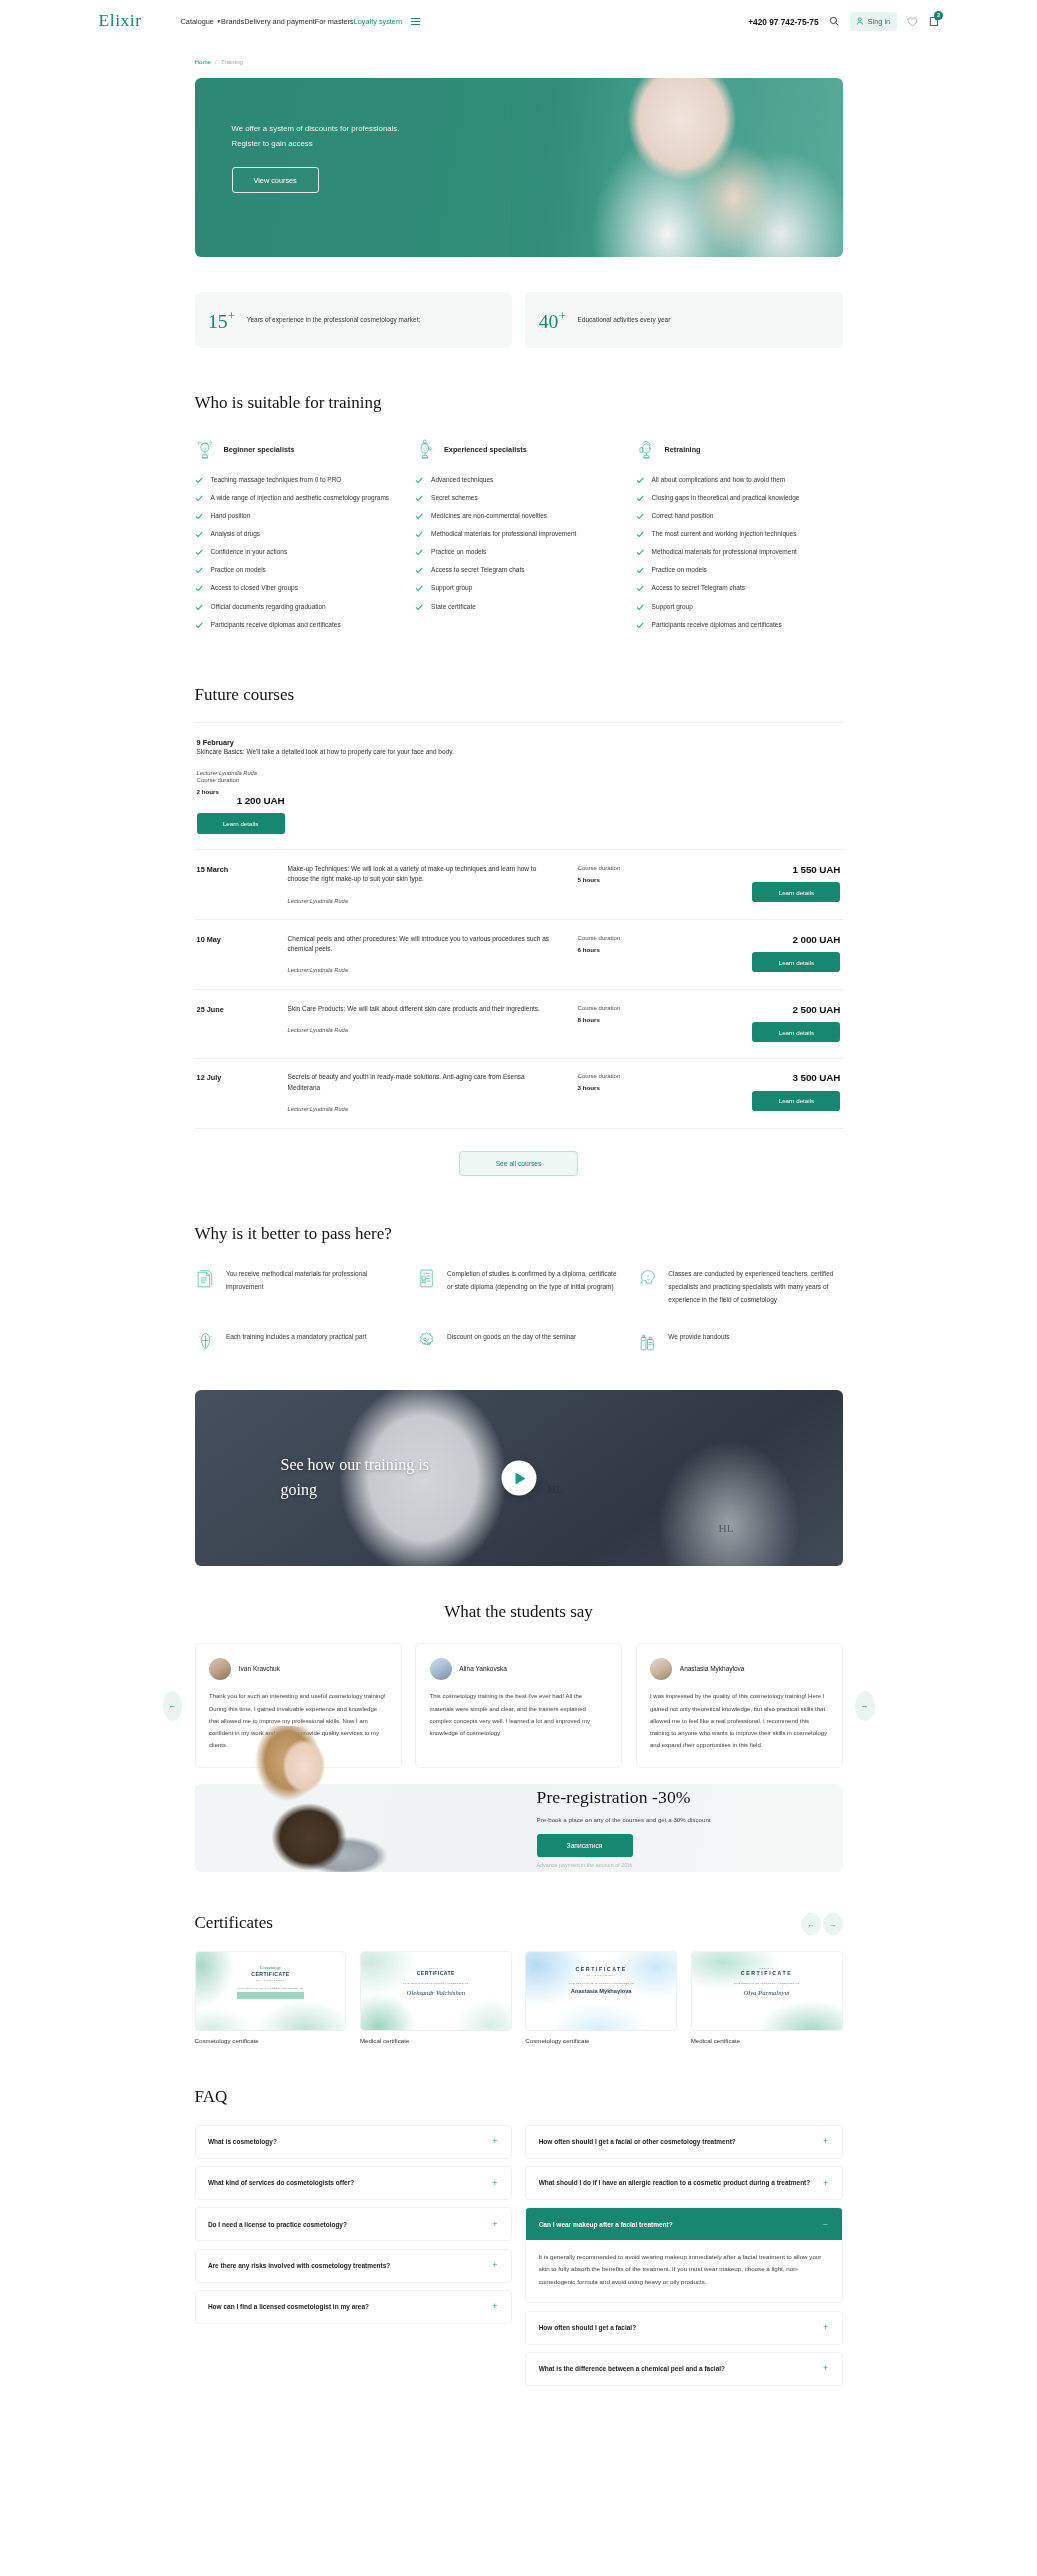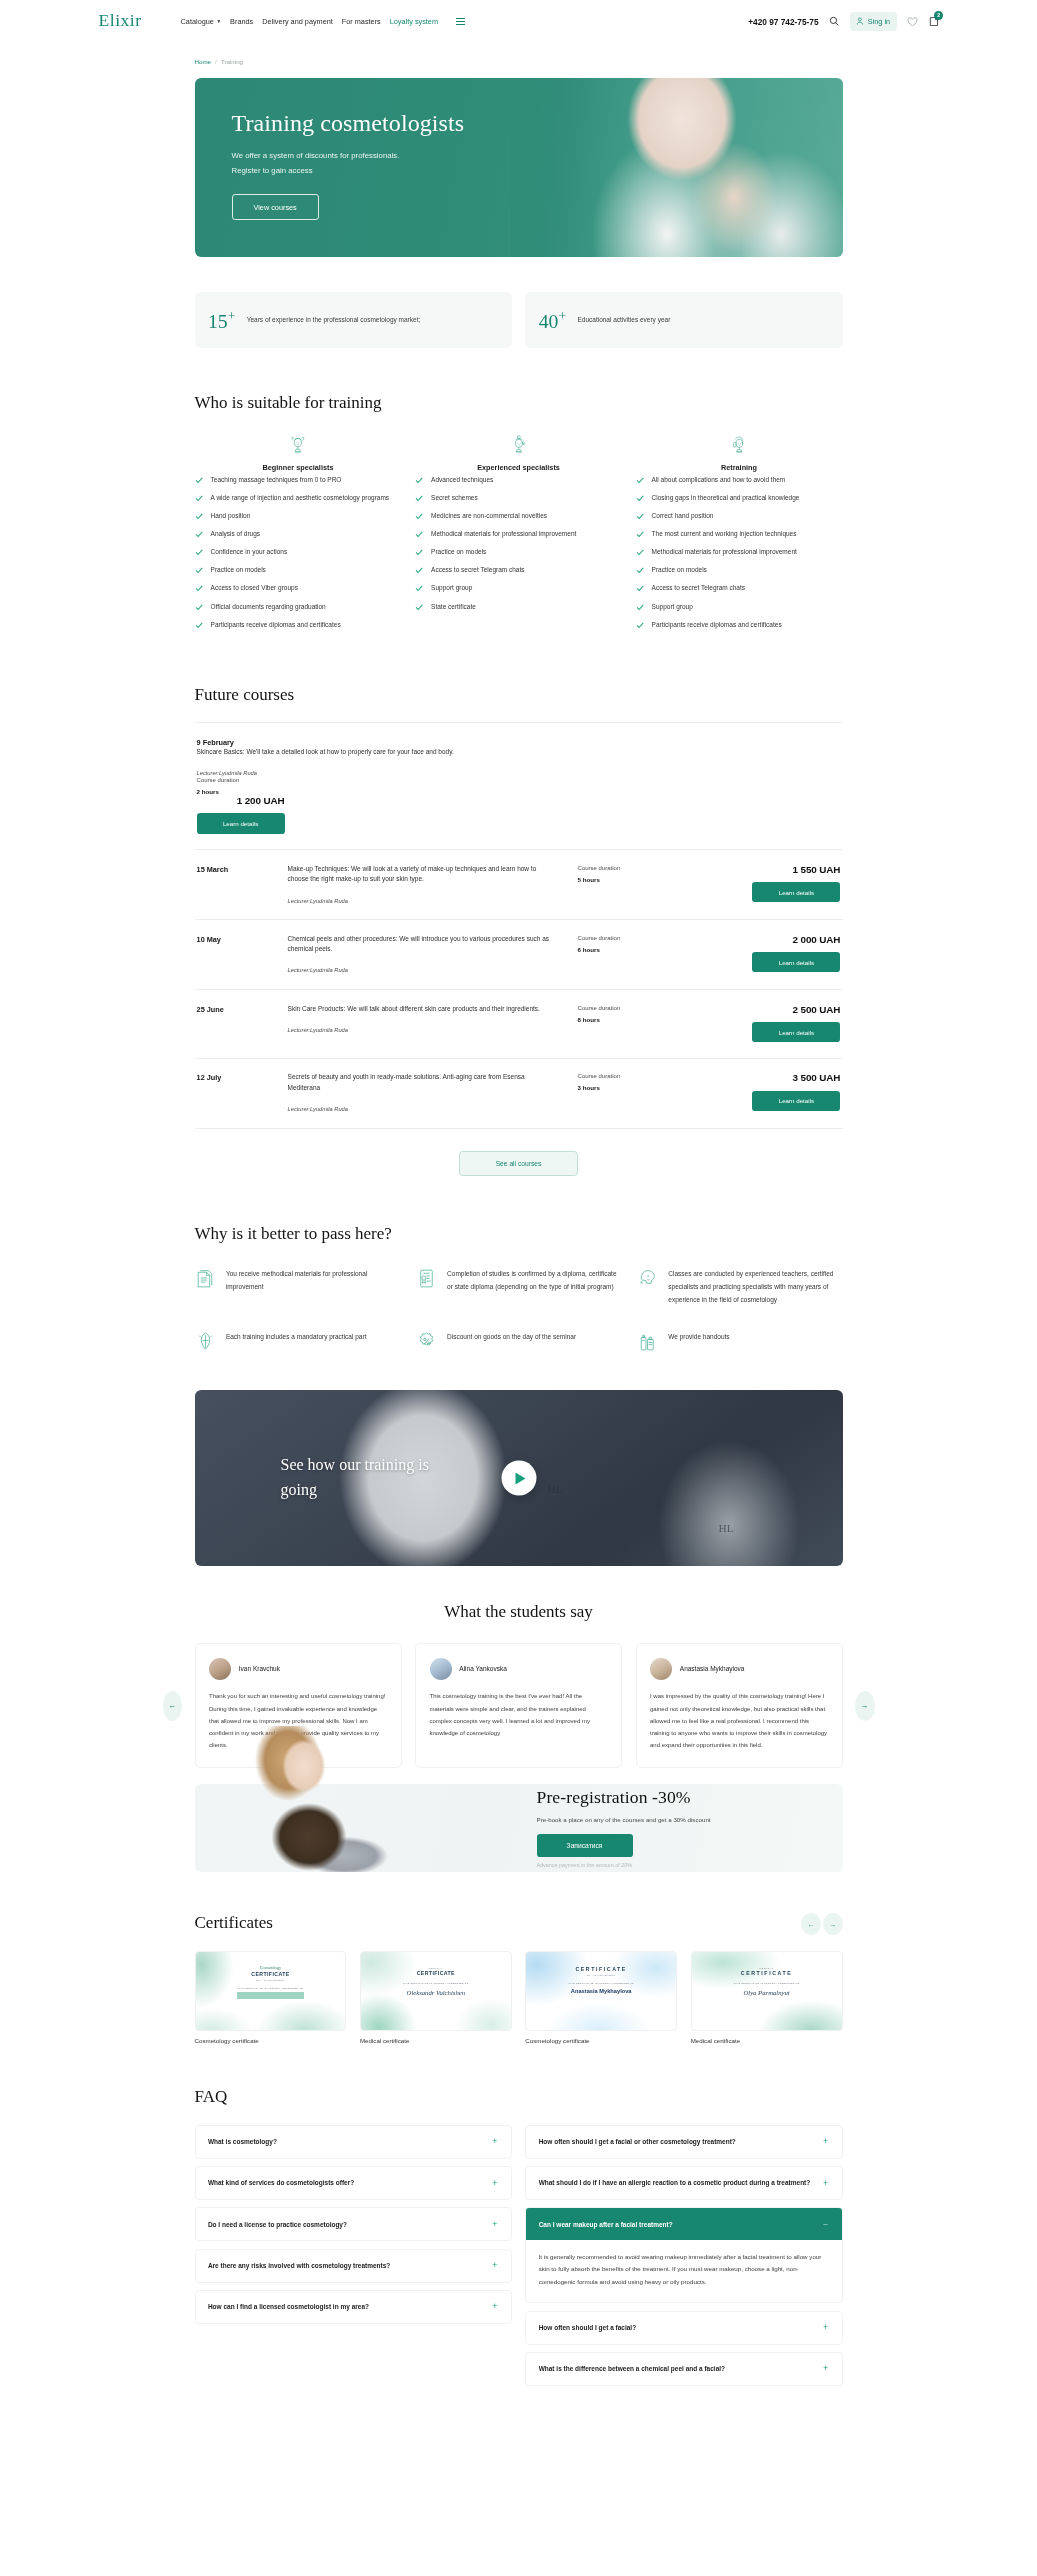--- a/index.html
+++ b/index.html
@@ -17,21 +17,21 @@
   .header-inner { width: 840px; margin: 0 auto; display: flex; align-items: center; }
   .logo {
     font-family: "Liberation Serif", serif;
     font-size: 17.6px;
     letter-spacing: 0.5px;
     color: #17866f;
     width: 78px;
     position: relative;
     top: -1px;
   }
-  .nav { display: flex; align-items: center; gap: 9px; margin-left: 4.1px; }
+  .nav { display: flex; align-items: center; gap: 0; margin-left: 4.1px; }
   .nav-item {
     font-size: 7.3px;
     color: #2b2b2b;
     white-space: nowrap;
     cursor: pointer;
     display: flex;
     align-items: center;
     gap: 2.6px;
   }
   .nav-item.accent { color: #17866f; }
@@ -146,21 +146,21 @@
     font-size: 17px;
     font-weight: normal;
     color: #131313;
   }
   .sec-title.center { text-align: center; }
 
   
   .suitable { margin-top: 45px; }
   .cols3 { display: flex; gap: 13.5px; margin-top: 21px; }
   .col3 { flex: 1; }
-  .col-head { display: flex; align-items: center; gap: 9.3px; height: 30px; flex-direction: column; }
+  .col-head { display: flex; align-items: center; gap: 9.3px; height: 30px; }
   .col-head-title { font-size: 7.3px; font-weight: bold; color: #1d1d1d; }
   .ico-line { width: 19.7px; height: 22px; flex: 0 0 19.7px; }
   .ck-list { margin-top: 11.4px; }
   .ck-item { display: flex; gap: 7.8px; align-items: flex-start; margin-bottom: 7.3px; }
   .ck {
     flex: 0 0 8.3px; width: 8.3px; height: 8.3px; position: relative; top: 1px;
   }
   .ck-txt { font-size: 6.5px; line-height: 1.65; color: #333; }
 
   
@@ -482,21 +482,20 @@
   <a>Home</a>
   <span class="sep">/</span>
   <span class="cur">Training</span>
 </div>
 
 <div class="wrap">
 
   <div class="hero">
     <div class="hero-photo"></div>
     <div class="hero-content">
-      <h1 class="hero-title">Training cosmetologists</h1>
       <div class="hero-sub">
         <div>We offer a system of discounts for professionals.</div>
         <div>Register to gain access</div>
       </div>
       <button class="hero-btn">View courses</button>
     </div>
   </div>
 
   <div class="stats">
     <div class="stat">

